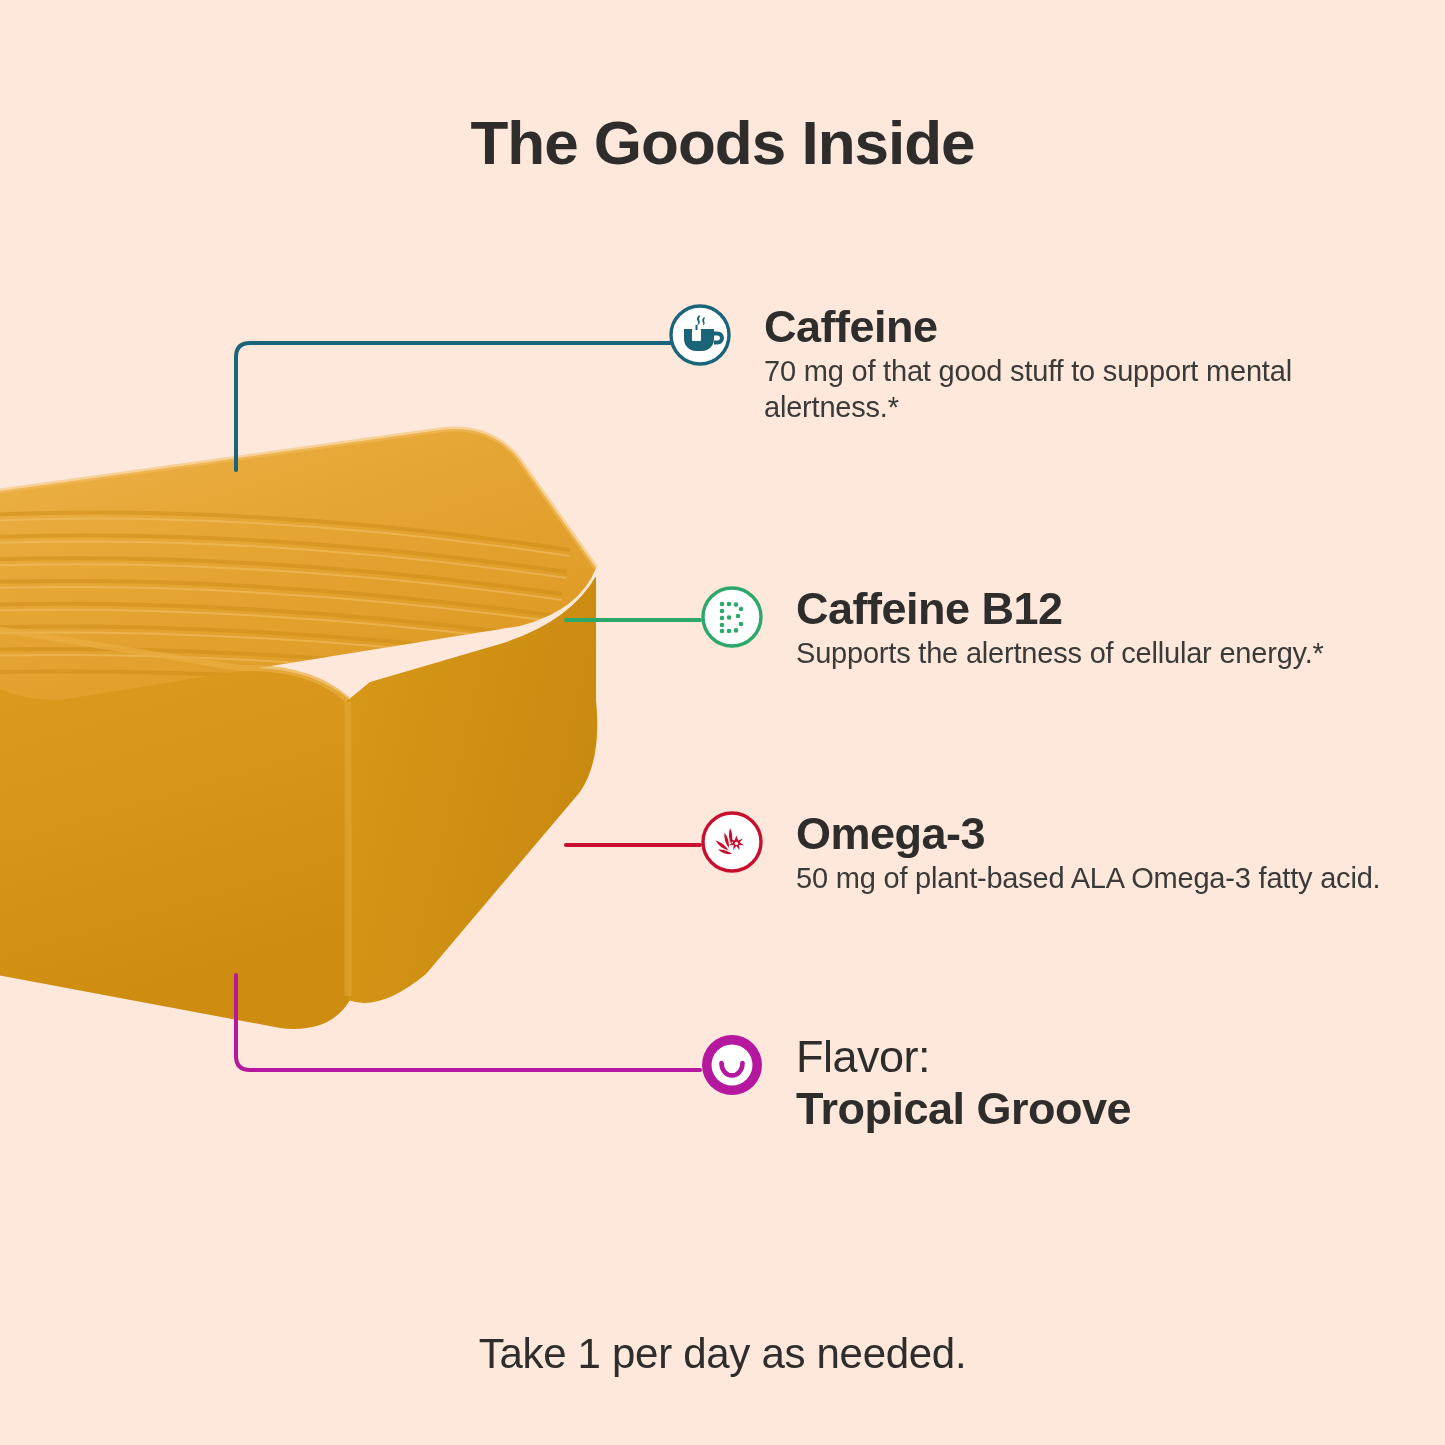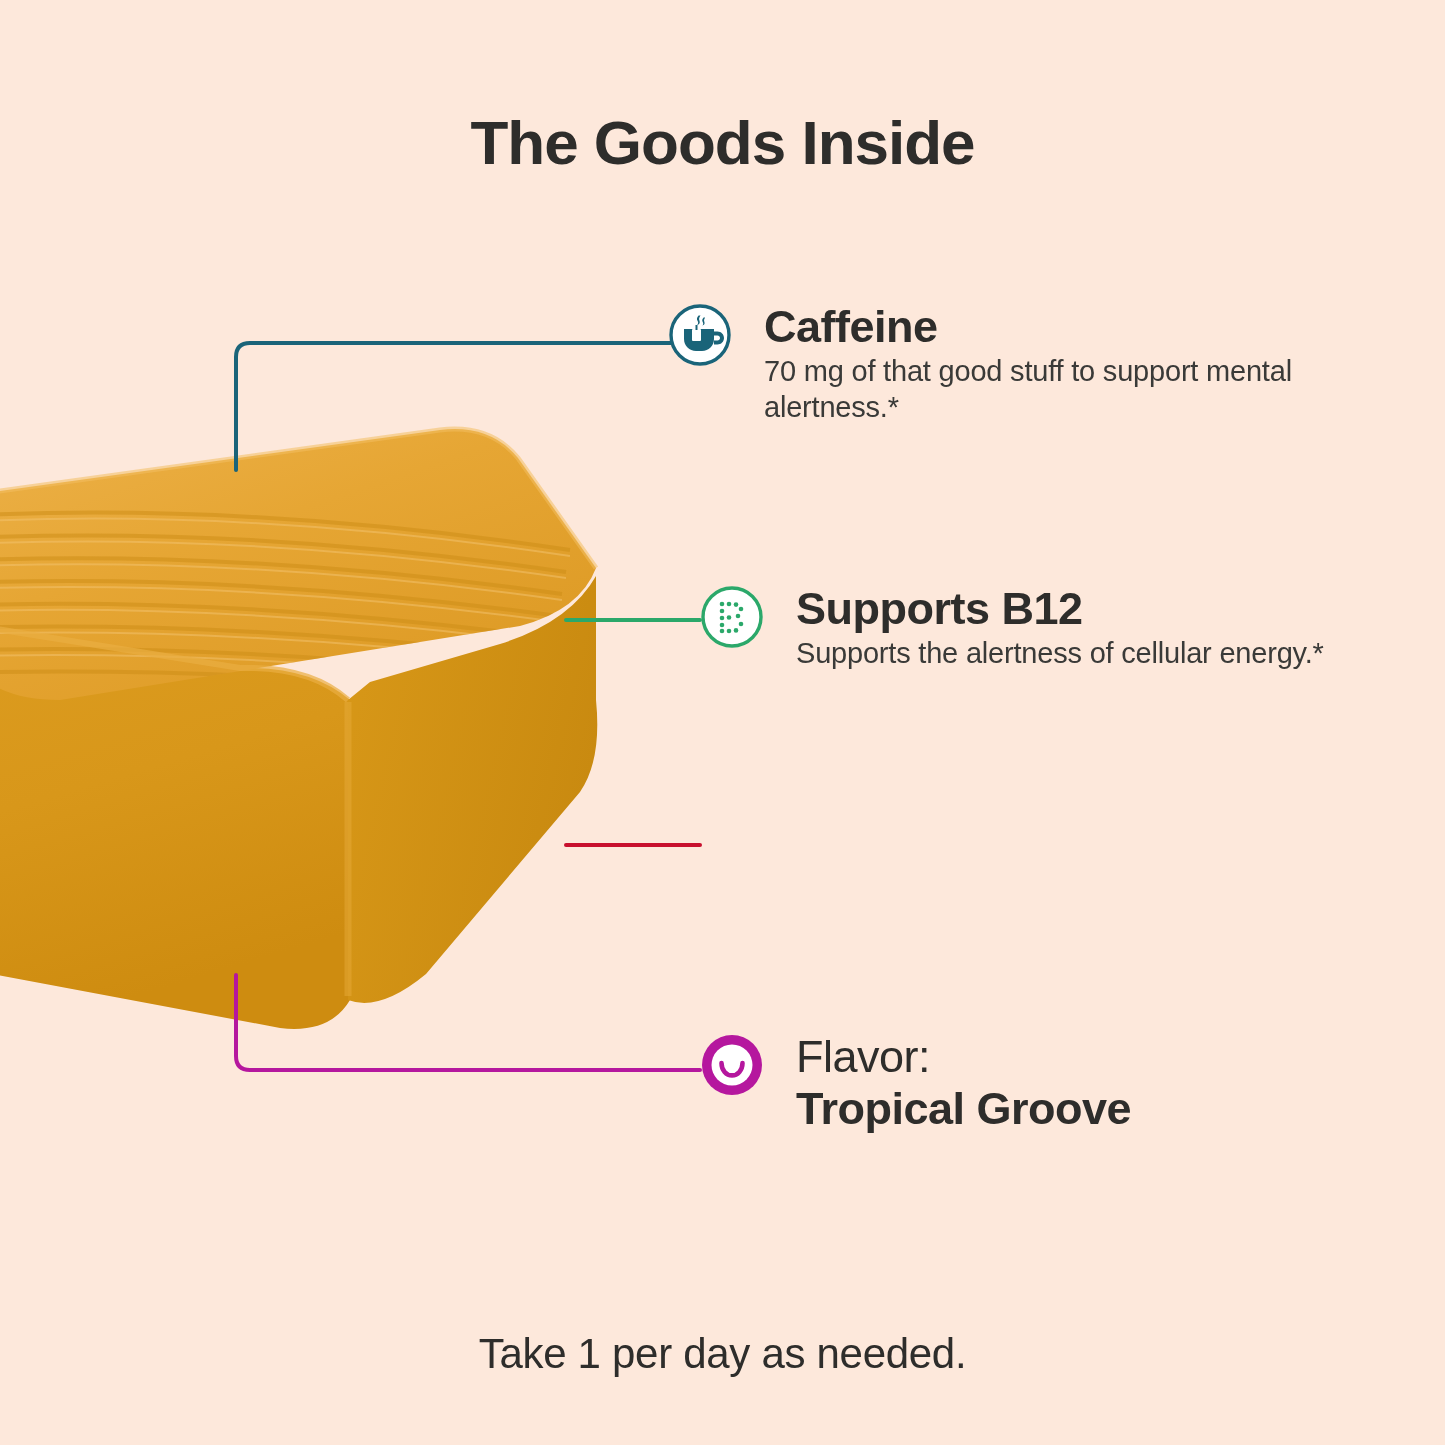--- a/index.html
+++ b/index.html
@@ -181,25 +181,42 @@
           <circle cx="29" cy="32.5" r="2.3"></circle>
           <circle cx="38" cy="31" r="2.3"></circle>
         <circle cx="22" cy="40" r="2.3"></circle>
           <circle cx="41" cy="39" r="2.3"></circle>
         <circle cx="22" cy="46" r="2.3"></circle>
           <circle cx="29" cy="46" r="2.3"></circle>
           <circle cx="36" cy="45.4" r="2.3"></circle>
       </g>
     </svg>
     <div class="ctext">
-      <div class="c-head">Supports B12</div>
+      <div class="c-head">Caffeine B12</div>
       <div class="c-body">Supports the alertness of cellular energy.*</div>
     </div>
   </div>
 
+  <div class="callout" id="callout-omega">
+    <svg class="ic" viewBox="0 0 64 64">
+      <circle cx="32" cy="32" r="29" fill="#FFFFFF" stroke="#C8102E" stroke-width="3.4"></circle>
+      <g fill="#C8102E">
+        <path d="M30 18c2.6 5 3.1 10.6 1.4 16.4-2.8-5-3.2-10.8-1.4-16.4z"></path>
+        <path d="M24.5 22.5c3.4 4.3 4.9 9.6 4.4 15.4-3.6-4.3-5.1-9.8-4.4-15.4z"></path>
+        <path d="M15.5 30.5c5.5 1.5 9.9 4.8 13.1 9.9-5.6-1.3-10.1-4.7-13.1-9.9z"></path>
+        <path d="M18 39.5c5.3-.4 10 1.1 14 4.6-5.3.5-10.1-1-14-4.6z"></path>
+        <path d="M34.5 30.4l1.9-4.9 1.8 4.9 4.9-1.9-3.4 4.1 4.5 2.7-5.2-.3.6 5.2-3.2-4.2-3.3 4.1.7-5.2-5.2.4 4.5-2.6-3.4-4.2z"></path>
+        <circle cx="36.4" cy="33.4" r="1.7" fill="#FFFFFF"></circle>
+      </g>
+    </svg>
+    <div class="ctext">
+      <div class="c-head">Omega-3</div>
+      <div class="c-body">50 mg of plant-based ALA Omega-3 fatty acid.</div>
+    </div>
+  </div>
 
   <div class="callout" id="callout-flavor">
     <svg class="ic" viewBox="0 0 64 64">
       <circle cx="32" cy="32" r="30" fill="#B5179E"></circle>
       <circle cx="32" cy="32" r="20.5" fill="#FFFFFF"></circle>
       <path d="M21.5 30c0 7.2 4.8 12.4 10.5 12.4S42.5 37.2 42.5 30" fill="none" stroke="#B5179E" stroke-width="4.6" stroke-linecap="round"></path>
     </svg>
     <div class="ctext">
       <div class="c-head light">Flavor:</div>
       <div class="c-sub">Tropical Groove</div>

